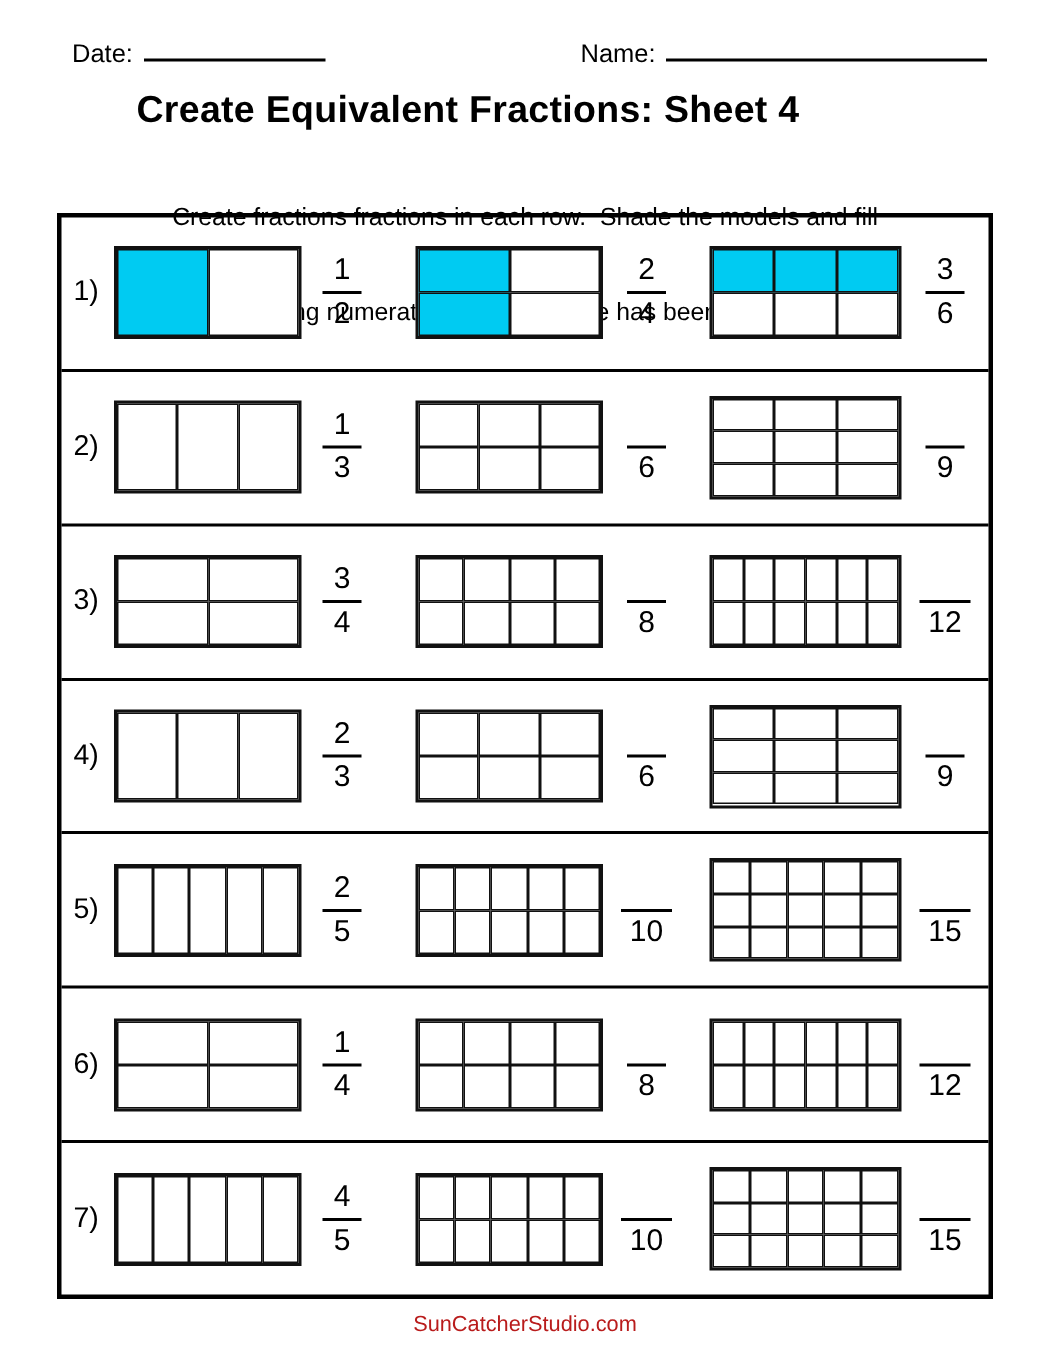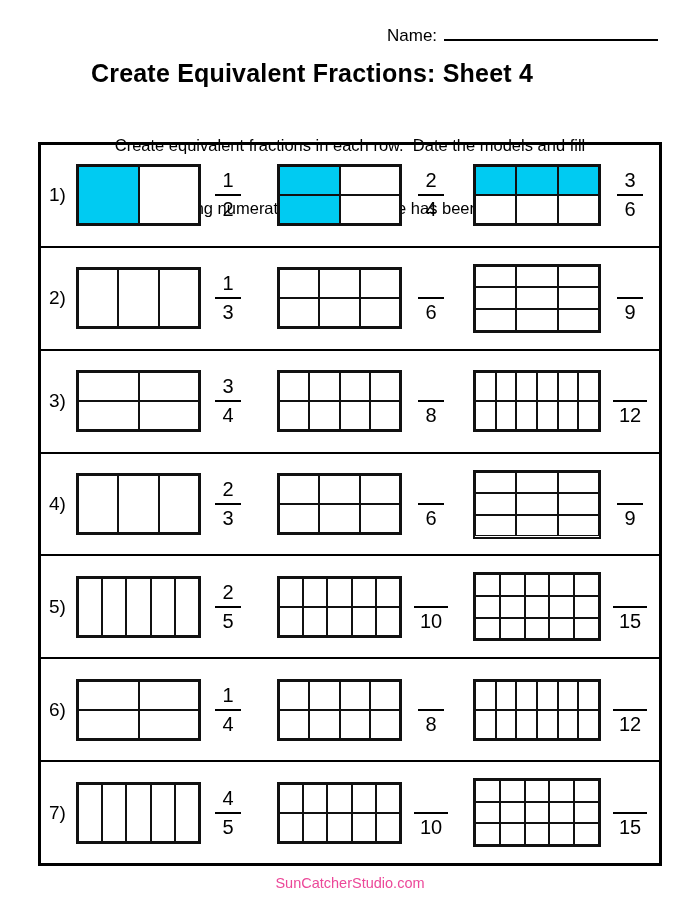--- a/index.html
+++ b/index.html
@@ -48,29 +48,32 @@
   .frac .bar.wide { width:34px; }
 
   .footer { position:absolute; top:875px; left:0; width:700px; text-align:center;
             font-size:14.5px; color:#555; }
 </style>
 </head>
 <body>
 
 <div class="page">
 
+  <div class="hdr-left">
+    <span>Date:</span><span class="blank-line date-line"></span>
+  </div>
 
   <div class="hdr-right">
     <span>Name:</span><span class="blank-line name-line"></span>
   </div>
 
   <h1 class="title">Create Equivalent Fractions: Sheet 4</h1>
 
   <div class="instr">
-    <div>Create equivalent fractions in each row.  Date the models and fill</div>
+    <div>Create fractions fractions in each row.  Shade the models and fill</div>
     <div>in the mising numerators.  The first one has been done for you.</div>
   </div>
 
   <div class="table" id="table">
       <div class="ws-row">
         <span class="row-num">1)</span>
         <div class="model m1" style="grid-template-columns: repeat(2, 1fr); grid-template-rows: repeat(1, 1fr);">
           <div class="cell shaded"></div>
           <div class="cell"></div>
         </div>
@@ -387,15 +390,15 @@
           <div class="cell"></div>
         </div>
         <div class="frac f3">
           <span class="num"></span>
           <span class="bar wide"></span>
           <span class="den">15</span>
         </div>
       </div>
     </div>
 
-  <div class="footer" style="color: #ec4899;">SunCatcherStudio.com</div>
+  <div class="footer" style="color: #b91c1c;">SunCatcherStudio.com</div>
 
 </div>
 
 </body></html>

